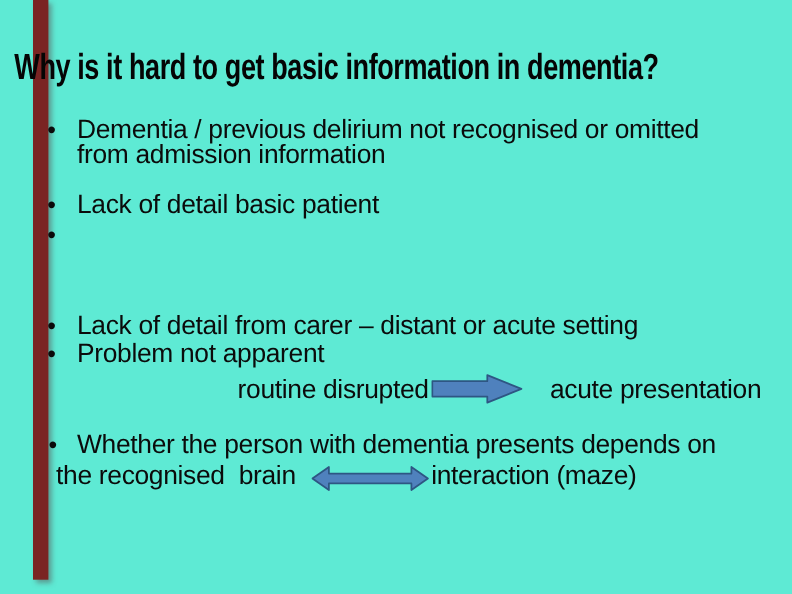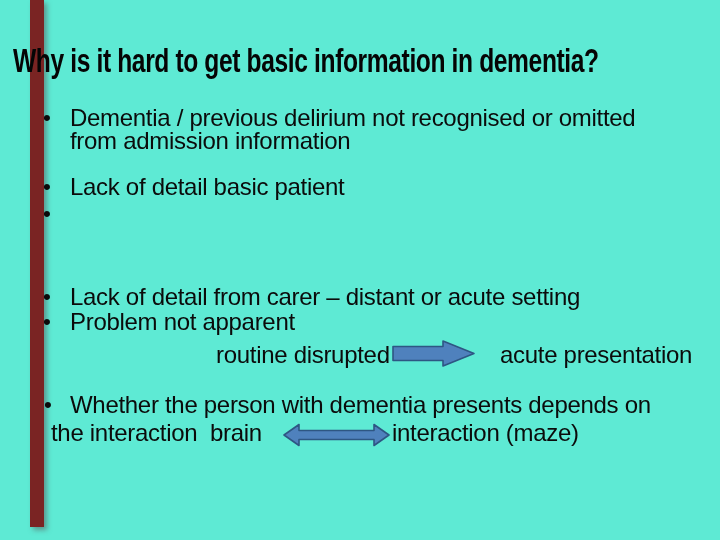--- a/index.html
+++ b/index.html
@@ -51,19 +51,19 @@
   <div class="t" style="left:216px;top:343px">routine disrupted</div>
 
   <div class="t" style="left:70px;top:310px">Problem not apparent</div>
   <svg class="arrow-svg" style="left:392px;top:339px" width="84" height="29" viewBox="0 0 84 29">
     <polygon points="1,7.5 51,7.5 51,2 82,14.5 51,27 51,21.5 1,21.5" stroke-width="1.6" stroke-linejoin="round" fill="#4f81bd" style="stroke: rgb(46, 86, 131);"></polygon>
   </svg>
   <div class="t" style="left:500px;top:343px">acute presentation</div>
 
   <span class="dot" style="left:44px;top:393px">•</span>
   <div class="t" style="left:70px;top:393px">Whether the person with dementia presents depends on</div>
-  <div class="t" style="left:51px;top:421px">the interaction  brain</div>
+  <div class="t" style="left:51px;top:421px">the recognised  brain</div>
   <svg class="arrow-svg" style="left:283px;top:422px" width="107" height="26" viewBox="0 0 107 26">
     <polygon points="1,13 16,2.5 16,8.5 91,8.5 91,2.5 106,13 91,23.5 91,17.5 16,17.5 16,23.5" stroke-width="1.6" stroke-linejoin="round" fill="#4f81bd" style="stroke: rgb(46, 86, 131);"></polygon>
   </svg>
   <div class="t" style="left:392px;top:421px">interaction (maze)</div>
 
 </div>
 
 </body></html>

